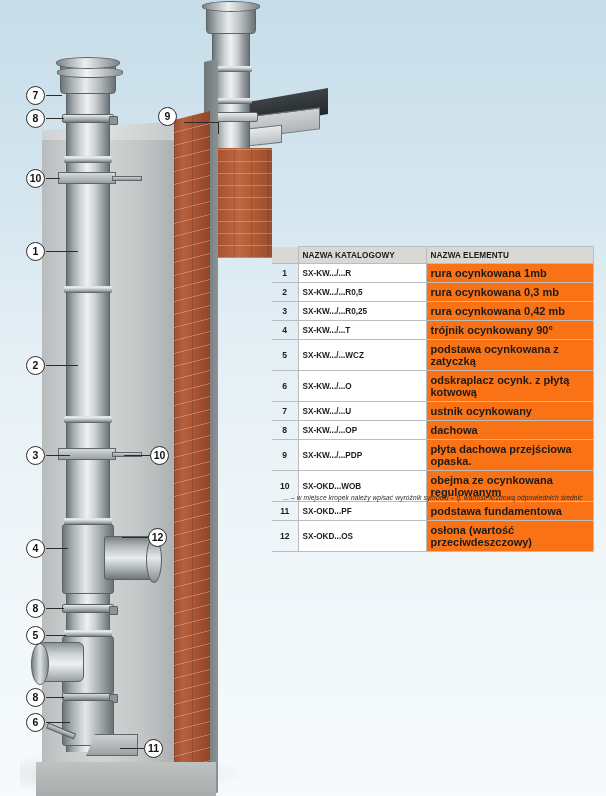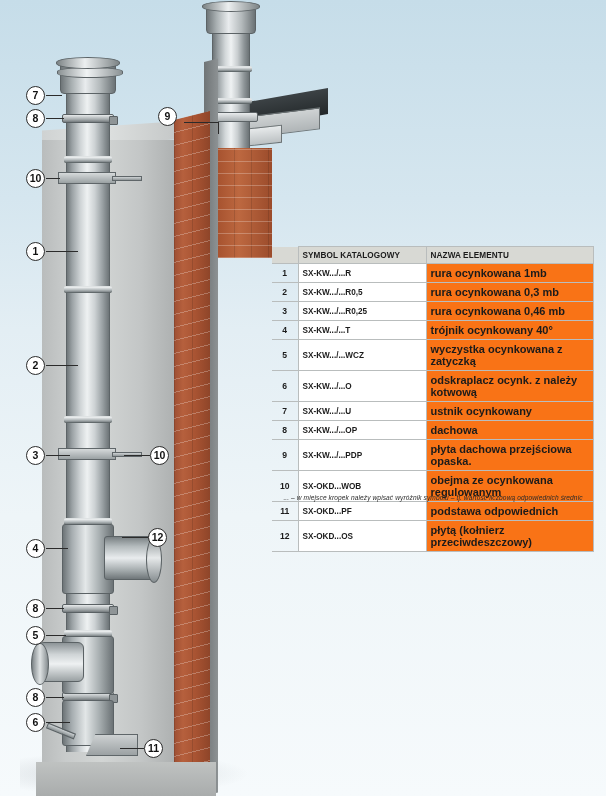--- a/index.html
+++ b/index.html
@@ -405,54 +405,54 @@
 <div class="callout" style="left:148px; top:528px">12</div>
 <div class="callout" style="left:144px; top:739px">11</div>
 
 <div class="callout" style="left:158px; top:107px">9</div>
 
 <div class="table-wrap">
   <table class="catalog">
     <thead>
       <tr>
         <th class="c-no"></th>
-        <th class="c-sym">SYMBOL KATALOGOWY</th>
+        <th class="c-sym">NAZWA KATALOGOWY</th>
         <th class="c-name">NAZWA ELEMENTU</th>
       </tr>
     </thead>
     <tbody>
       <tr>
         <td class="c-no">1</td>
         <td class="c-sym">SX-KW.../...R</td>
         <td class="c-name">rura ocynkowana 1mb</td>
       </tr>
       <tr>
         <td class="c-no">2</td>
         <td class="c-sym">SX-KW.../...R0,5</td>
         <td class="c-name">rura ocynkowana 0,3 mb</td>
       </tr>
       <tr>
         <td class="c-no">3</td>
         <td class="c-sym">SX-KW.../...R0,25</td>
-        <td class="c-name">rura ocynkowana 0,46 mb</td>
+        <td class="c-name">rura ocynkowana 0,42 mb</td>
       </tr>
       <tr>
         <td class="c-no">4</td>
         <td class="c-sym">SX-KW.../...T</td>
-        <td class="c-name">trójnik ocynkowany 40°</td>
+        <td class="c-name">trójnik ocynkowany 90°</td>
       </tr>
       <tr>
         <td class="c-no">5</td>
         <td class="c-sym">SX-KW.../...WCZ</td>
-        <td class="c-name">wyczystka ocynkowana z zatyczką</td>
+        <td class="c-name">podstawa ocynkowana z zatyczką</td>
       </tr>
       <tr>
         <td class="c-no">6</td>
         <td class="c-sym">SX-KW.../...O</td>
-        <td class="c-name">odskraplacz ocynk. z należy kotwową</td>
+        <td class="c-name">odskraplacz ocynk. z płytą kotwową</td>
       </tr>
       <tr>
         <td class="c-no">7</td>
         <td class="c-sym">SX-KW.../...U</td>
         <td class="c-name">ustnik ocynkowany</td>
       </tr>
       <tr>
         <td class="c-no">8</td>
         <td class="c-sym">SX-KW.../...OP</td>
         <td class="c-name">dachowa</td>
@@ -463,24 +463,24 @@
         <td class="c-name">płyta dachowa przejściowa opaska.</td>
       </tr>
       <tr>
         <td class="c-no">10</td>
         <td class="c-sym">SX-OKD...WOB</td>
         <td class="c-name">obejma ze ocynkowana regulowanym</td>
       </tr>
       <tr>
         <td class="c-no">11</td>
         <td class="c-sym">SX-OKD...PF</td>
-        <td class="c-name">podstawa odpowiednich</td>
+        <td class="c-name">podstawa fundamentowa</td>
       </tr>
       <tr>
         <td class="c-no">12</td>
         <td class="c-sym">SX-OKD...OS</td>
-        <td class="c-name">płytą (kołnierz przeciwdeszczowy)</td>
+        <td class="c-name">osłona (wartość przeciwdeszczowy)</td>
       </tr>
     </tbody>
   </table>
 </div>
 
 <div class="table-note">... – w miejsce kropek należy wpisać wyróżnik symbolu – tj. wartość liczbową odpowiednich średnic</div>
 
 </body></html>

